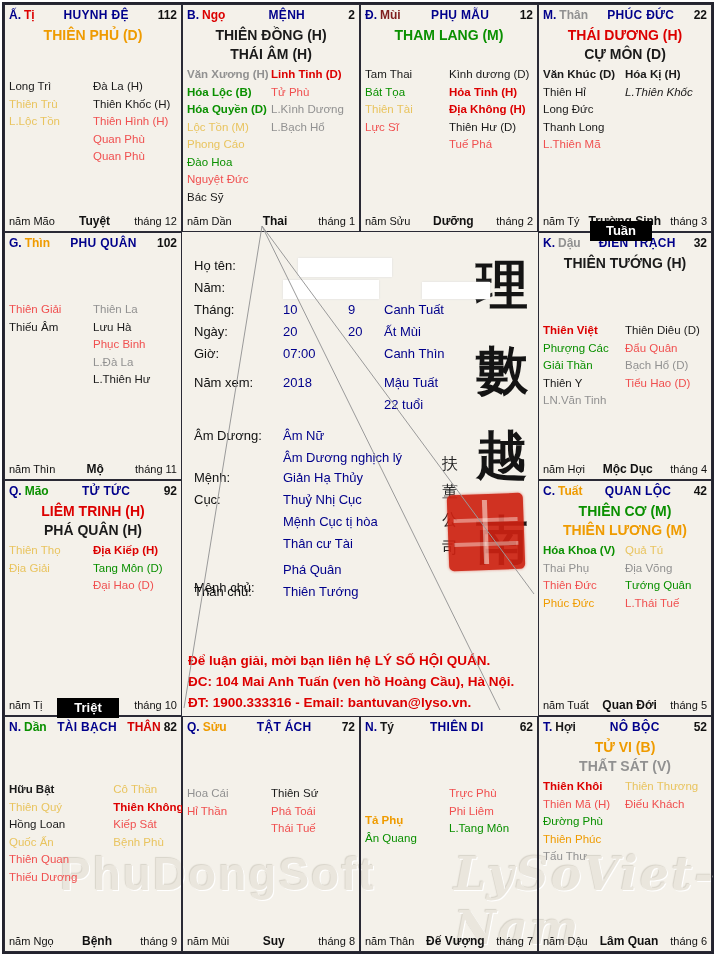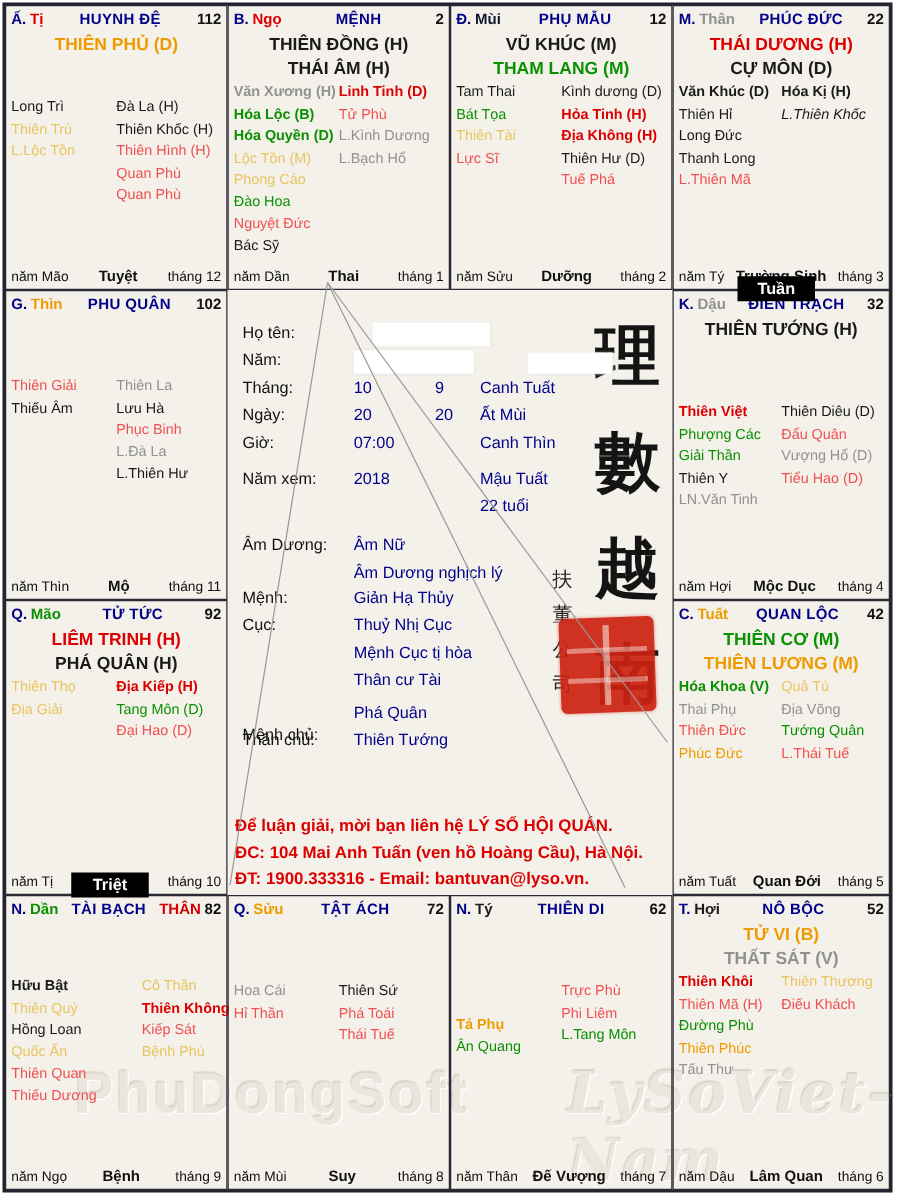--- a/index.html
+++ b/index.html
@@ -182,27 +182,26 @@
     </div>
     <div class="foot">
       <span class="nam">năm Dần</span>
       <span class="van">Thai</span>
       <span class="thang">tháng 1</span>
     </div>
   </div>
     <div class="cell" style="grid-area: 1 / 3;">
     <div class="hdr">
       <span class="stem">Đ.</span>
-      <span class="branch" style="color: #0f172a;">Mùi</span>
+      <span class="branch" style="color: #7f1d1d;">Mùi</span>
       <span class="pname">PHỤ MẪU</span>
 
       <span class="num">12</span>
     </div>
     <div class="mains">
-        <div style="color: rgb(26, 26, 26);">VŨ KHÚC (M)</div>
         <div style="color: rgb(10, 144, 0);">THAM LANG (M)</div>
       </div>
     <div class="stars" style="padding-top: 0px;">
       <div class="scol left">
           <div class="star" style="color: rgb(26, 26, 26);">Tam Thai</div>
           <div class="star" style="color: rgb(10, 144, 0);">Bát Tọa</div>
           <div class="star" style="color: rgb(233, 196, 95);">Thiên Tài</div>
           <div class="star" style="color: rgb(240, 80, 80);">Lực Sĩ</div>
         </div>
       <div class="scol right">
@@ -293,21 +292,21 @@
       <div class="scol left">
           <div class="star" style="color: rgb(220, 0, 0); font-weight: bold;">Thiên Việt</div>
           <div class="star" style="color: rgb(10, 144, 0);">Phượng Các</div>
           <div class="star" style="color: rgb(10, 144, 0);">Giải Thần</div>
           <div class="star" style="color: rgb(26, 26, 26);">Thiên Y</div>
           <div class="star" style="color: rgb(145, 145, 145);">LN.Văn Tinh</div>
         </div>
       <div class="scol right">
           <div class="star" style="color: rgb(26, 26, 26);">Thiên Diêu (D)</div>
           <div class="star" style="color: rgb(240, 80, 80);">Đẩu Quân</div>
-          <div class="star" style="color: rgb(145, 145, 145);">Vượng Hổ (D)</div>
+          <div class="star" style="color: rgb(145, 145, 145);">Bạch Hổ (D)</div>
           <div class="star" style="color: rgb(240, 80, 80);">Tiểu Hao (D)</div>
         </div>
     </div>
     <div class="foot">
       <span class="nam">năm Hợi</span>
       <span class="van">Mộc Dục</span>
       <span class="thang">tháng 4</span>
     </div>
   </div>
     <div class="cell" style="grid-area: 3 / 1;">

